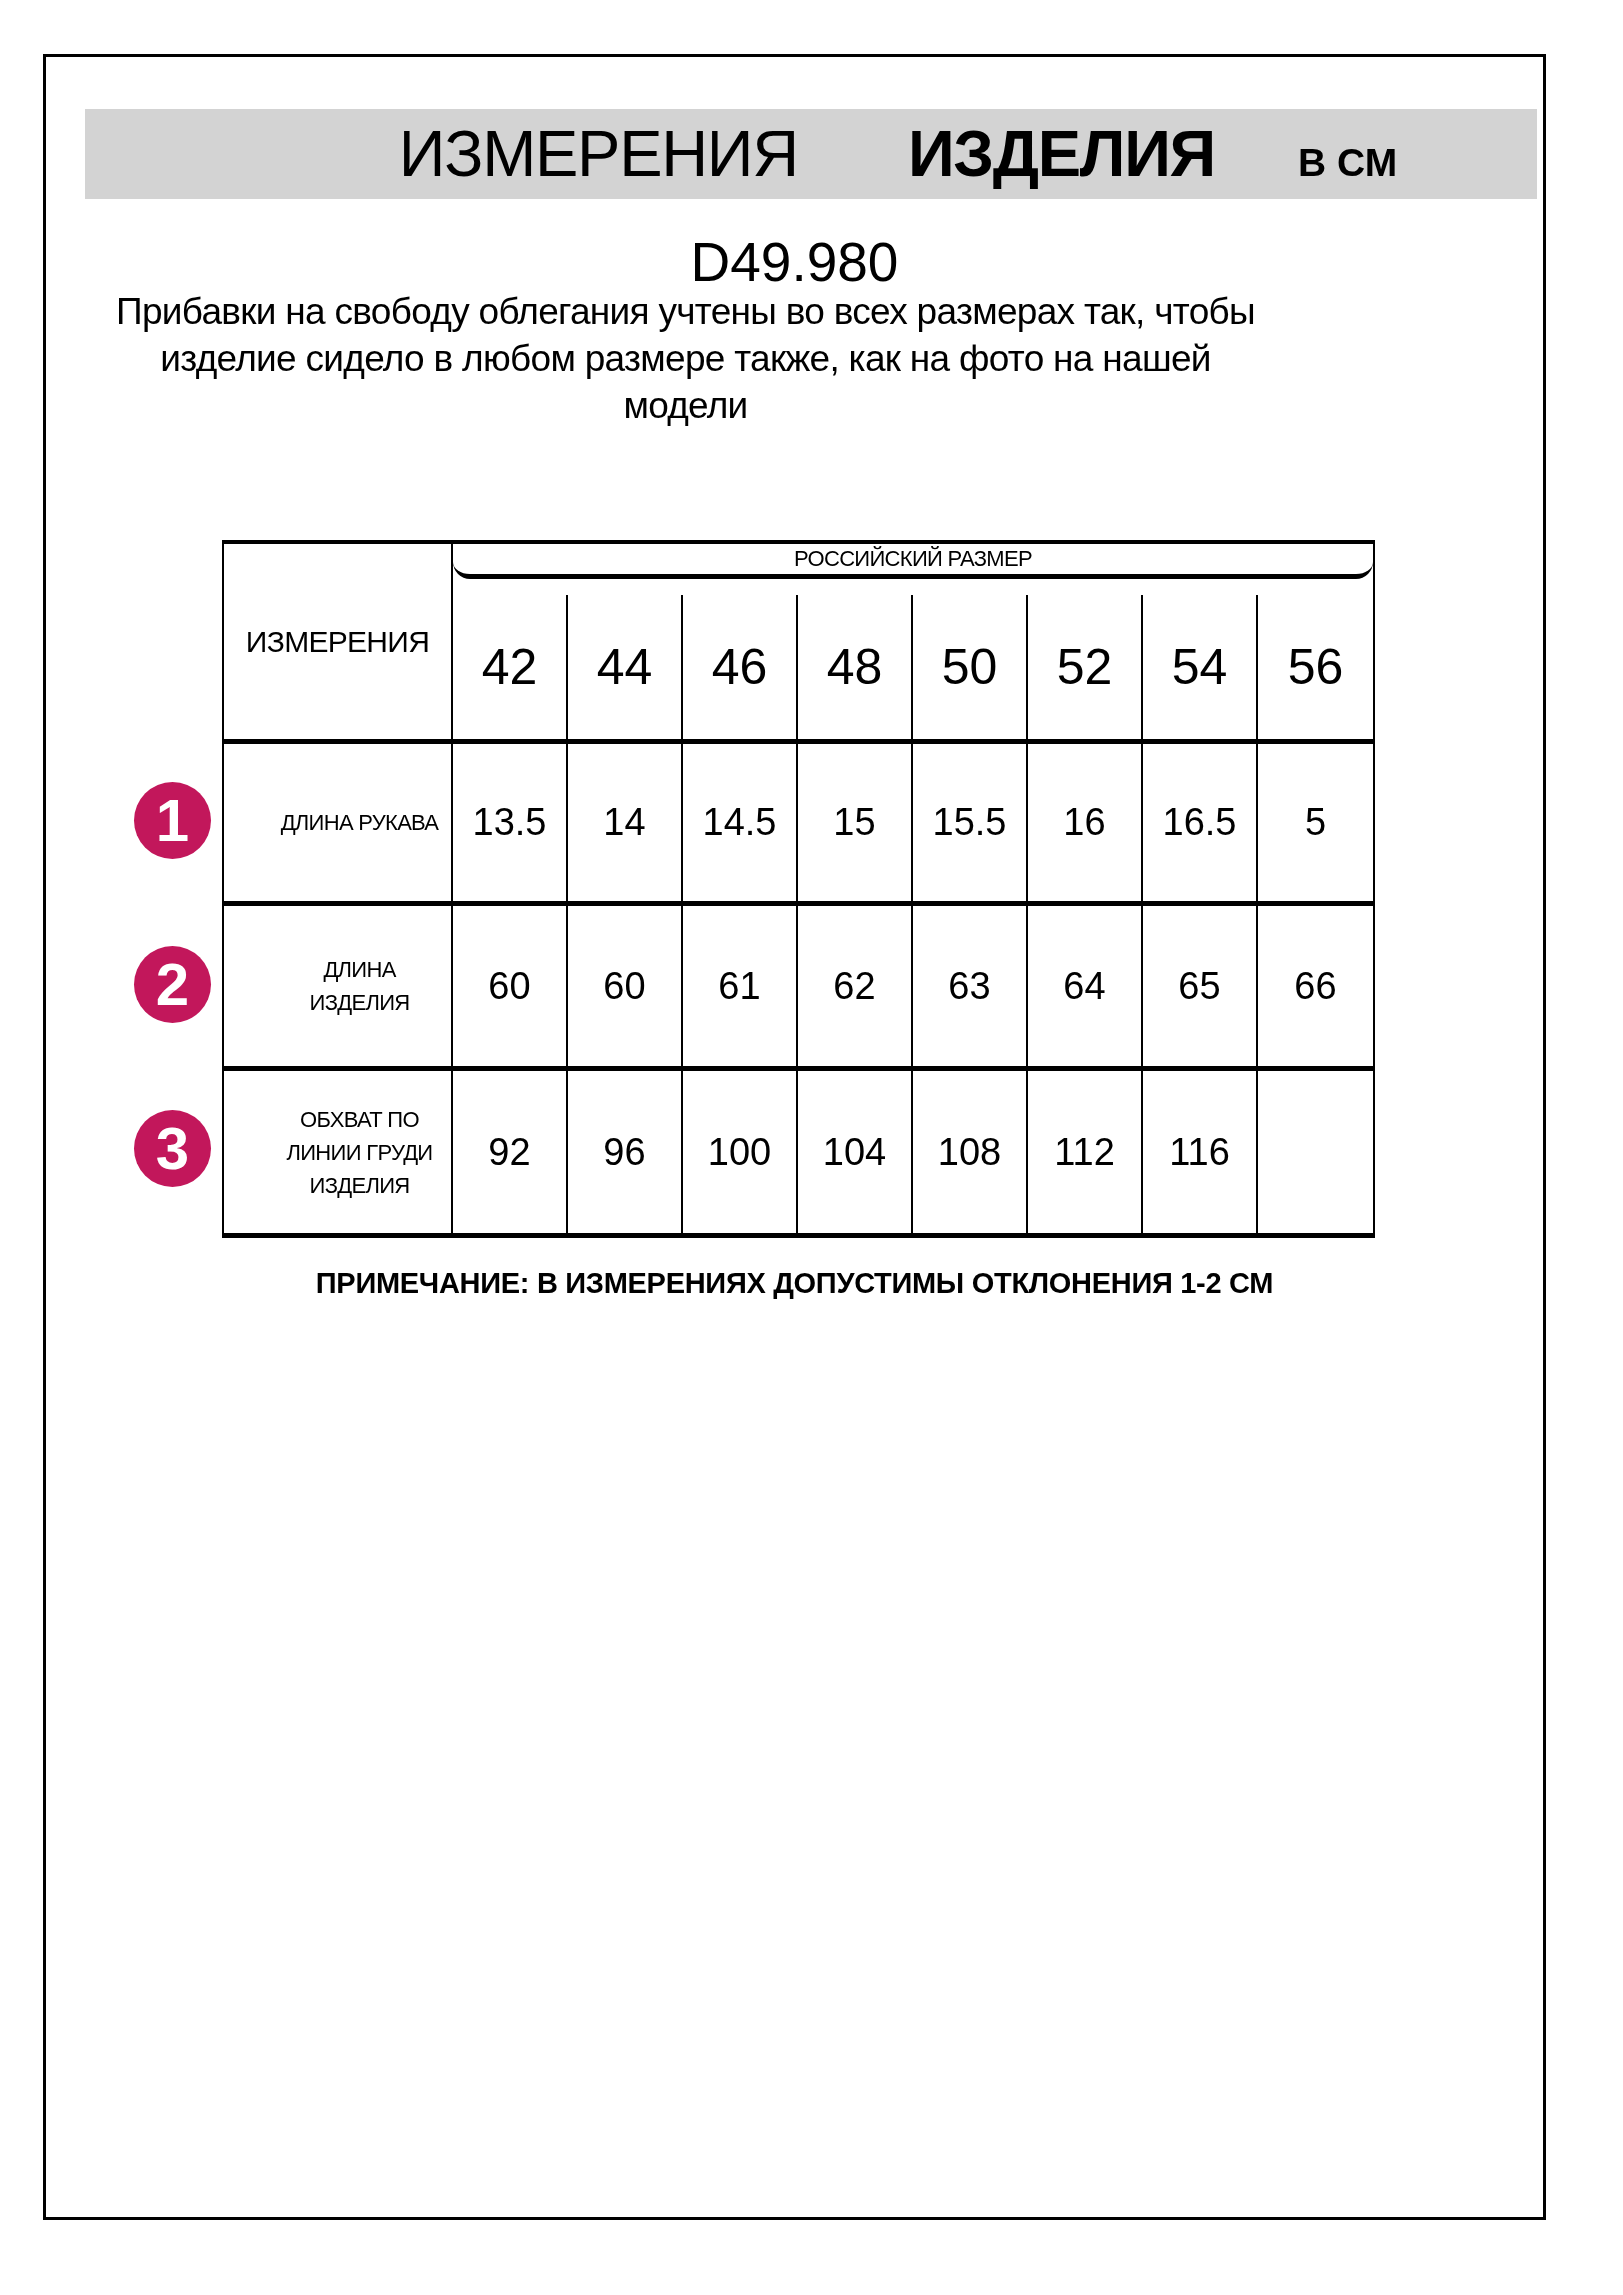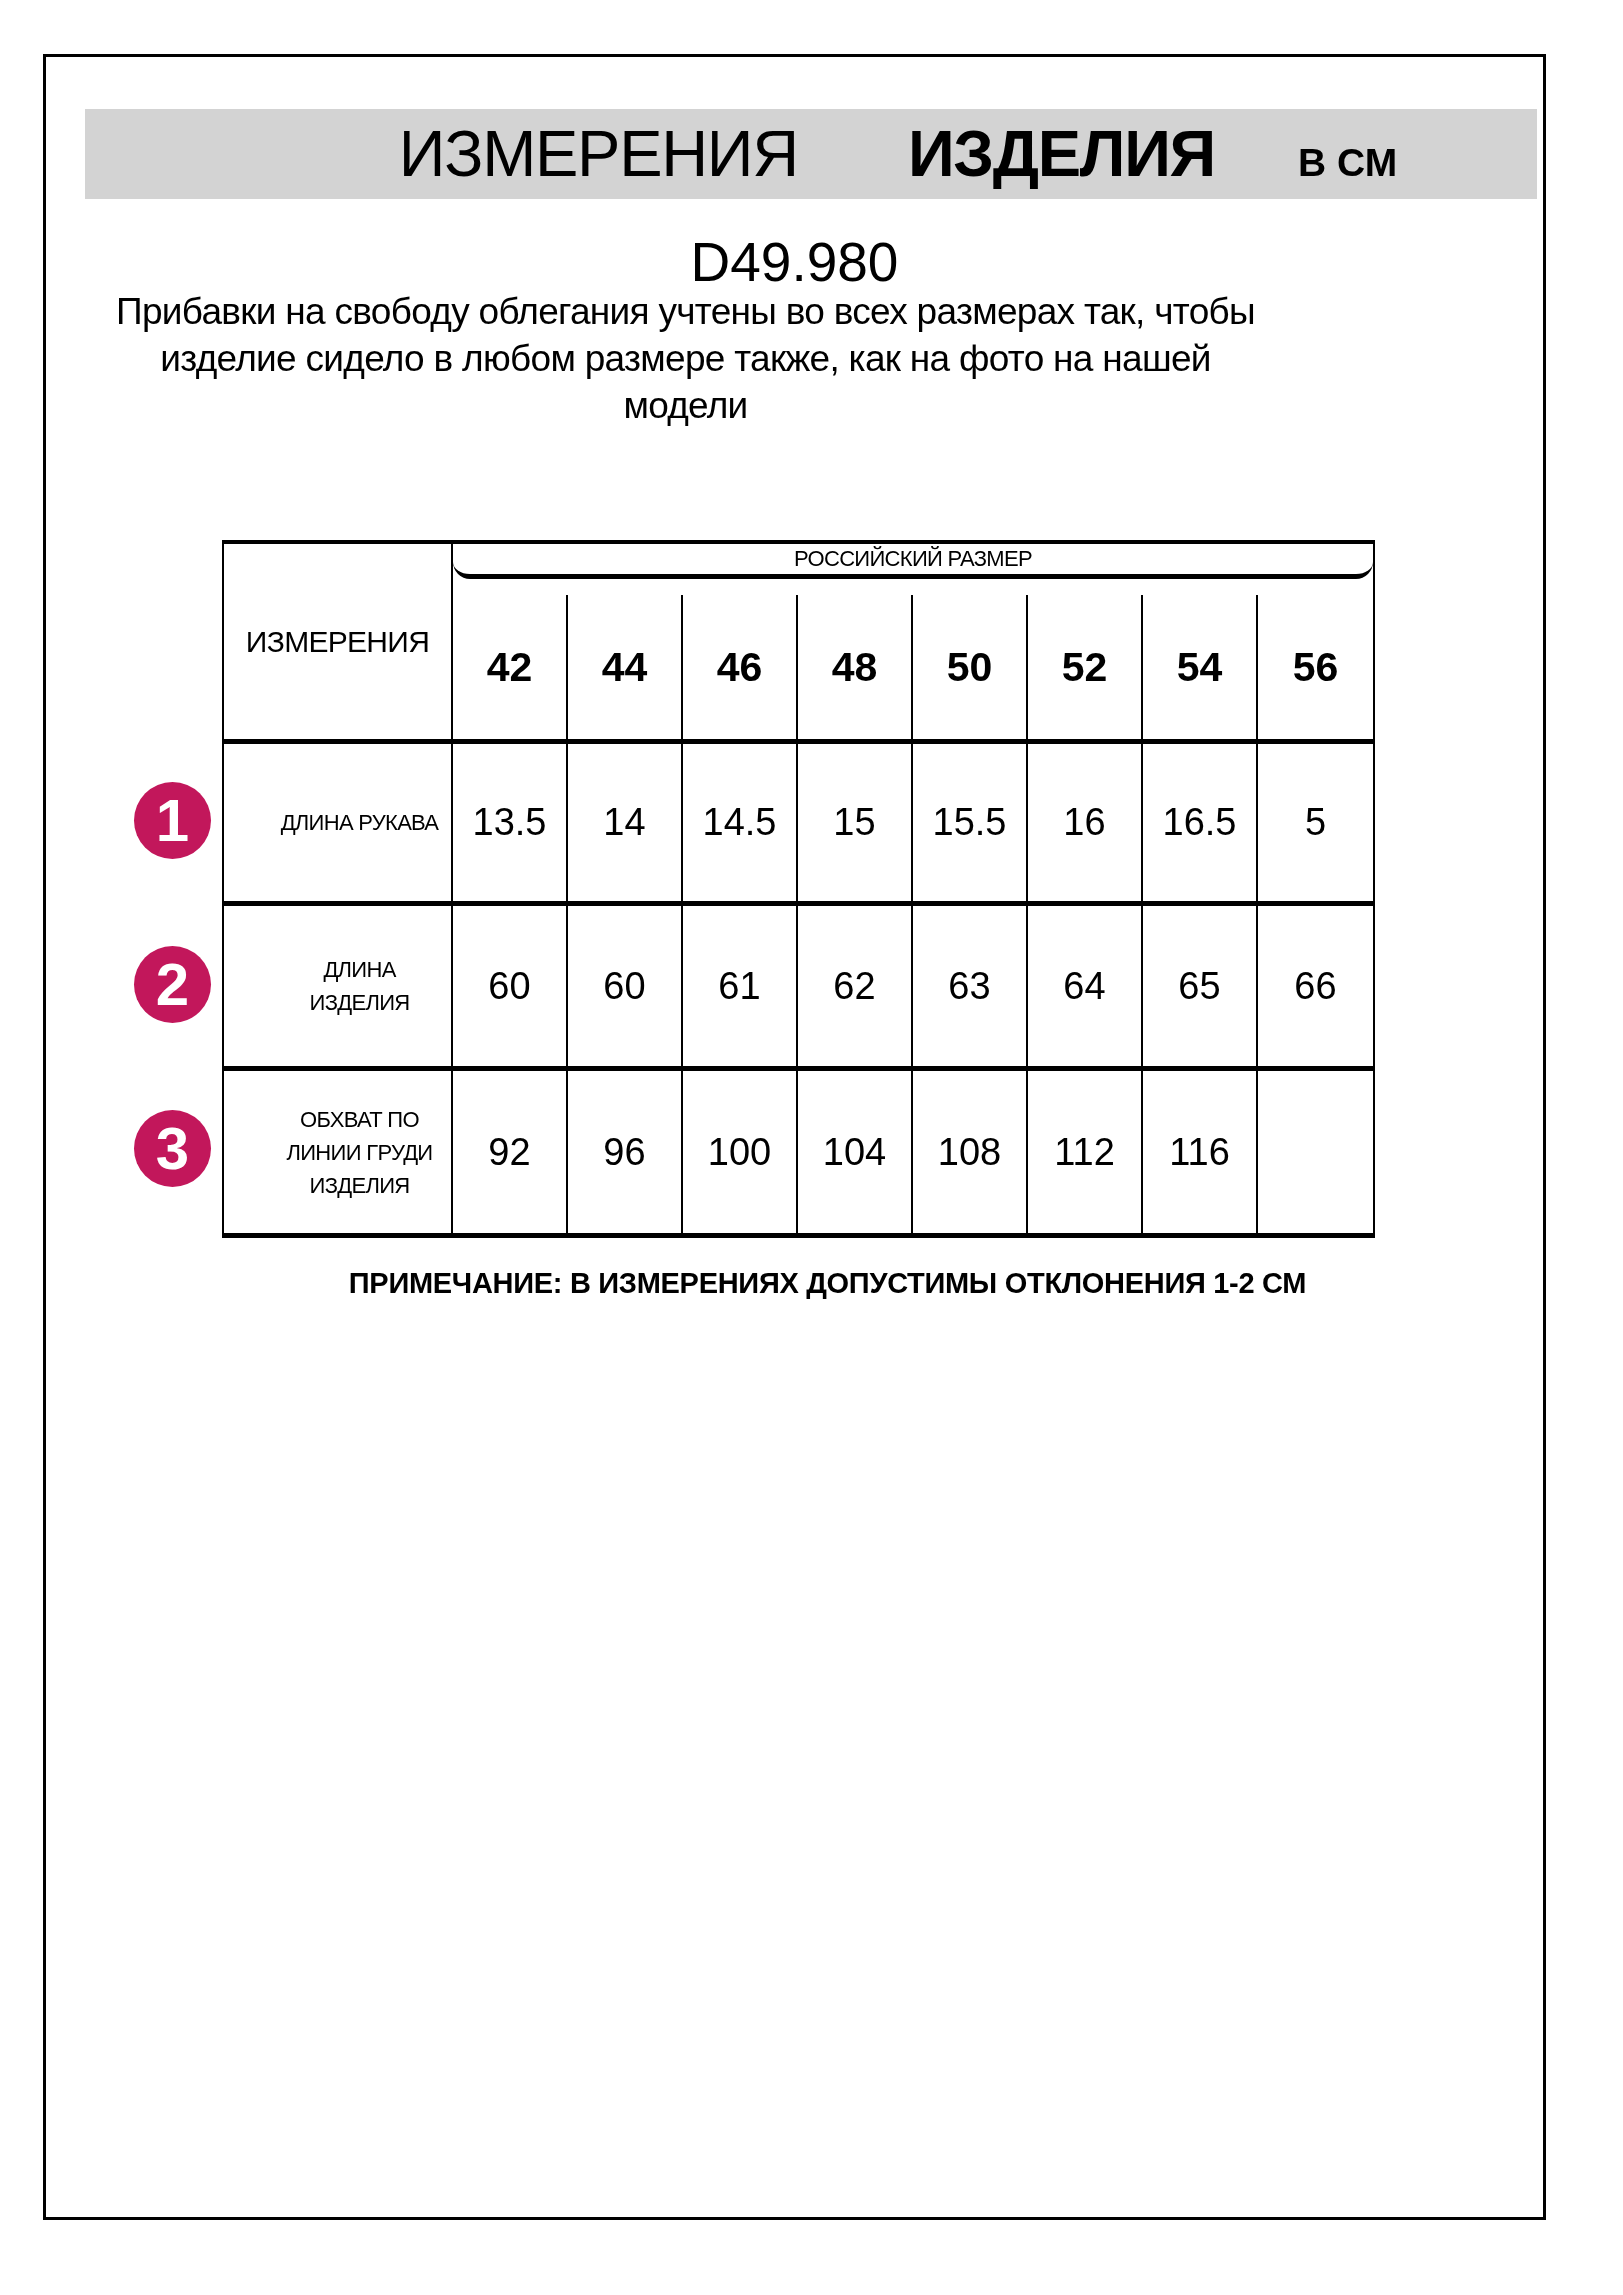--- a/index.html
+++ b/index.html
@@ -52,42 +52,41 @@
     border-right:2.6px solid #000;
     border-bottom:5.2px solid #000;
     display:flex; flex-direction:column;
     align-items:center; justify-content:center;
     text-align:center;
   }
   .cell.last-col { border-right:none; }
   .cell.last-row { border-bottom:none; }
   .corner-cell   { grid-row:1 / 3; grid-column:1; font-size:30px; letter-spacing:-0.7px; }
   .size-header-cell { grid-column:2 / 10; font-size:22px; letter-spacing:-0.7px;border-radius:17px; }
-  .size-cell  { font-size:41px; font-weight:bold;margin-top:16px; }
+  .size-cell  { font-size:50px; font-weight:normal;margin-top:16px; }
   .label-cell { font-size:22px; line-height:33px; letter-spacing:-0.7px; white-space:nowrap;padding-left:44px; }
   .value-cell { font-size:38px; }
   
   .row-badge {
     position:absolute; left:134px;
     width:77px; height:77px;
     border-radius:50%;
     background:#c2175b;
     color:#fff;
     display:flex; align-items:center; justify-content:center;
     font-size:60px; font-weight:bold;
   }
   .badge-1 { top:782px; }
   .badge-2 { top:946px; }
   .badge-3 { top:1110px; }
   
   .note {
     position:absolute; left:43px; top:1267px; width:1503px;
     text-align:center; font-size:29px; font-weight:bold;
     letter-spacing:-0.3px;
-    margin-left:33px;
   }
 </style>
 </head>
 <body>
 
 <div class="page-border"></div>
 
 <div class="banner">
   <span class="t-reg">ИЗМЕРЕНИЯ</span>
   <span class="t-bold">ИЗДЕЛИЯ</span>

